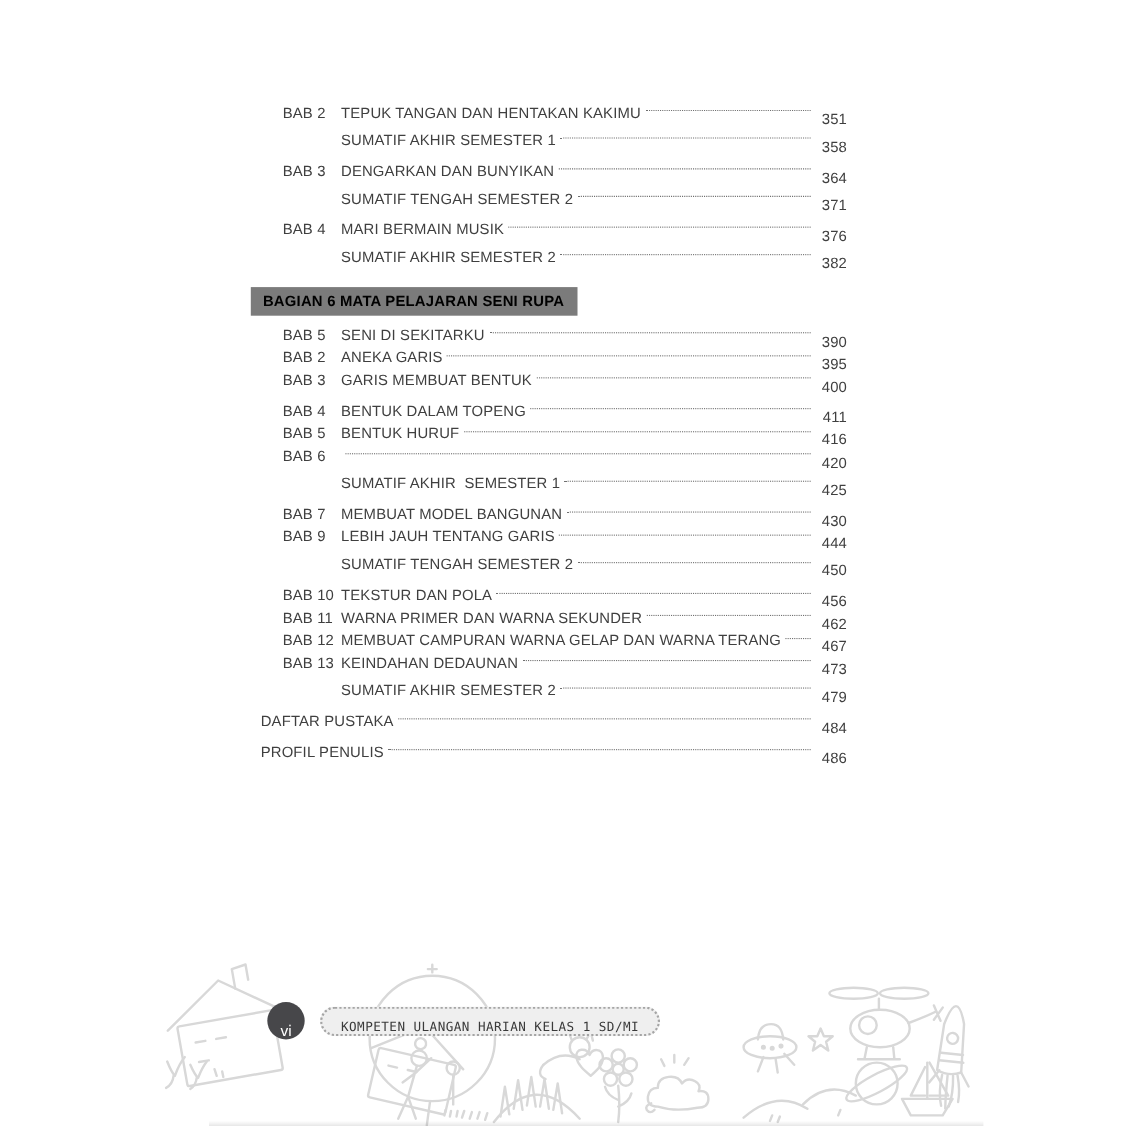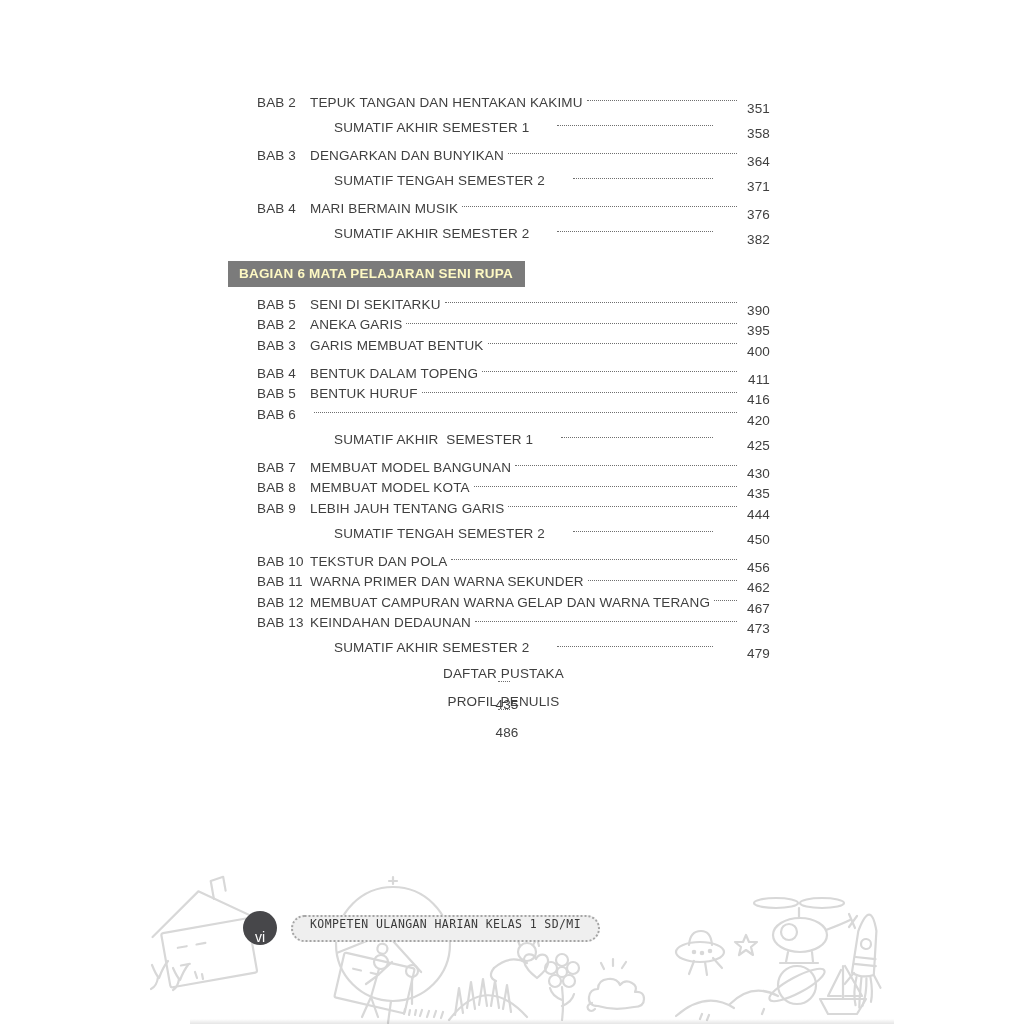--- a/index.html
+++ b/index.html
@@ -10,48 +10,48 @@
   }
 
   
   .toc {
     position:absolute; left:237px; top:92px; width:533px;
     font-size:13.5px; letter-spacing:0.15px; color:#3f3f3f;
   }
   .group { margin-bottom:7.5px; }
   .row { display:flex; align-items:center; height:20.5px; }
   .row.bab, .row.sumatif { padding-left:20px; }
-  .row.sumatif { margin-top:4.5px;gap:24px; }
+  .row.sumatif { margin-top:4.5px; }
   .lbl { width:53px; flex:0 0 53px; white-space:pre; }
   .ttl { white-space:pre; }
   .leader {
     flex:1 1 auto; margin:0 3px 3px 4px;
     border-bottom:1.5px dotted #6f6f6f; height:1px; min-width:12px;
   }
   .pg { flex:0 0 30px; width:30px; text-align:right;margin-top:12px; }
 
   .section-header {
     display:inline-block; margin:10px 0 7px -9px;
-    background:#7b7b7b; color:#fef9c3;
+    background:#7b7b7b; color:#000000;
     font-weight:bold; font-size:13.5px; letter-spacing:0.2px;
     padding:5px 12px 6px 11px;
   }
-  .standalone-wrap .row { margin-top:7.5px;flex-direction:column; }
+  .standalone-wrap .row { margin-top:7.5px; }
 
   
   .footer-circle {
     position:absolute; left:243px; top:911px; width:34px; height:34px;
     background:#47474a; border-radius:50%;
     display:flex; align-items:flex-end; justify-content:center;
     color:#ffffff; font-size:14px;
   }
   .badge {
     position:absolute; left:291px; top:915px; height:27px;
     border:2px dotted #a5a5a5; background:#efefef; border-radius:14px;
-    display:flex; align-items:flex-start; padding:0 17px;
+    display:flex; align-items:flex-end; padding:0 17px;
     font-family:"DejaVu Sans Mono", monospace;
     font-size:11.5px; letter-spacing:0.4px; color:#3a3a3a; white-space:pre;
   }
 
   
   .doodles { position:absolute; left:0; top:864px; width:1024px; height:160px; }
   .doodles path, .doodles circle, .doodles ellipse, .doodles rect, .doodles line {
     stroke:#d8d8d8; fill:none; stroke-width:2.2;
     stroke-linecap:round; stroke-linejoin:round;
   }
@@ -282,26 +282,20 @@
         </div>
       </div>
       <div class="group">
         <div class="row bab">
           <span class="lbl">BAB 7</span>
           <span class="ttl">MEMBUAT MODEL BANGUNAN</span>
           <span class="leader"></span>
           <span class="pg">430</span>
         </div>
         <div class="row bab">
-          <span class="lbl">BAB 8</span>
-          <span class="ttl">MEMBUAT MODEL KOTA</span>
-          <span class="leader"></span>
-          <span class="pg">435</span>
-        </div>
-        <div class="row bab">
           <span class="lbl">BAB 9</span>
           <span class="ttl">LEBIH JAUH TENTANG GARIS</span>
           <span class="leader"></span>
           <span class="pg">444</span>
         </div>
         <div class="row sumatif">
           <span class="lbl"></span>
           <span class="ttl">SUMATIF TENGAH SEMESTER 2</span>
           <span class="leader"></span>
           <span class="pg">450</span>
@@ -336,21 +330,21 @@
           <span class="lbl"></span>
           <span class="ttl">SUMATIF AKHIR SEMESTER 2</span>
           <span class="leader"></span>
           <span class="pg">479</span>
         </div>
       </div>
       <div class="standalone-wrap">
         <div class="row standalone">
           <span class="ttl">DAFTAR PUSTAKA</span>
           <span class="leader"></span>
-          <span class="pg">435</span>
+          <span class="pg">484</span>
         </div>
         <div class="row standalone">
           <span class="ttl">PROFIL PENULIS</span>
           <span class="leader"></span>
           <span class="pg">486</span>
         </div>
       </div>
     </div>
 
   <div class="footer-circle">

